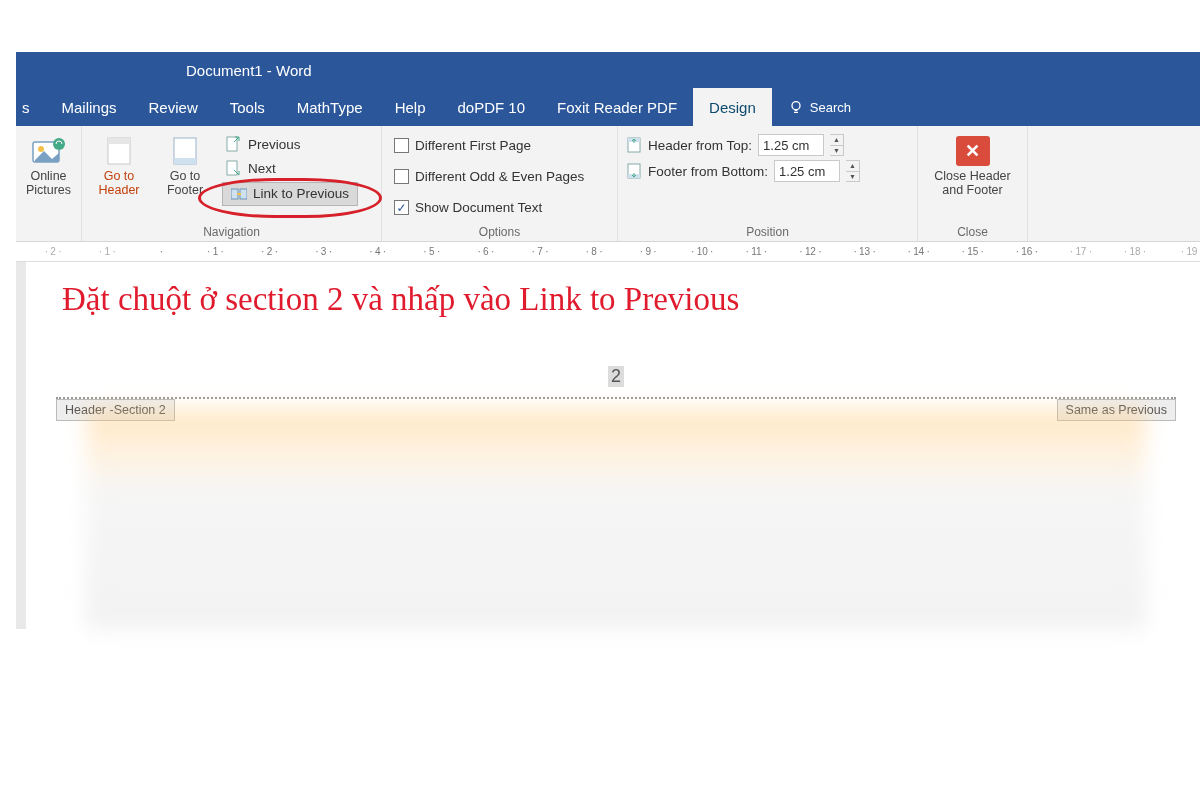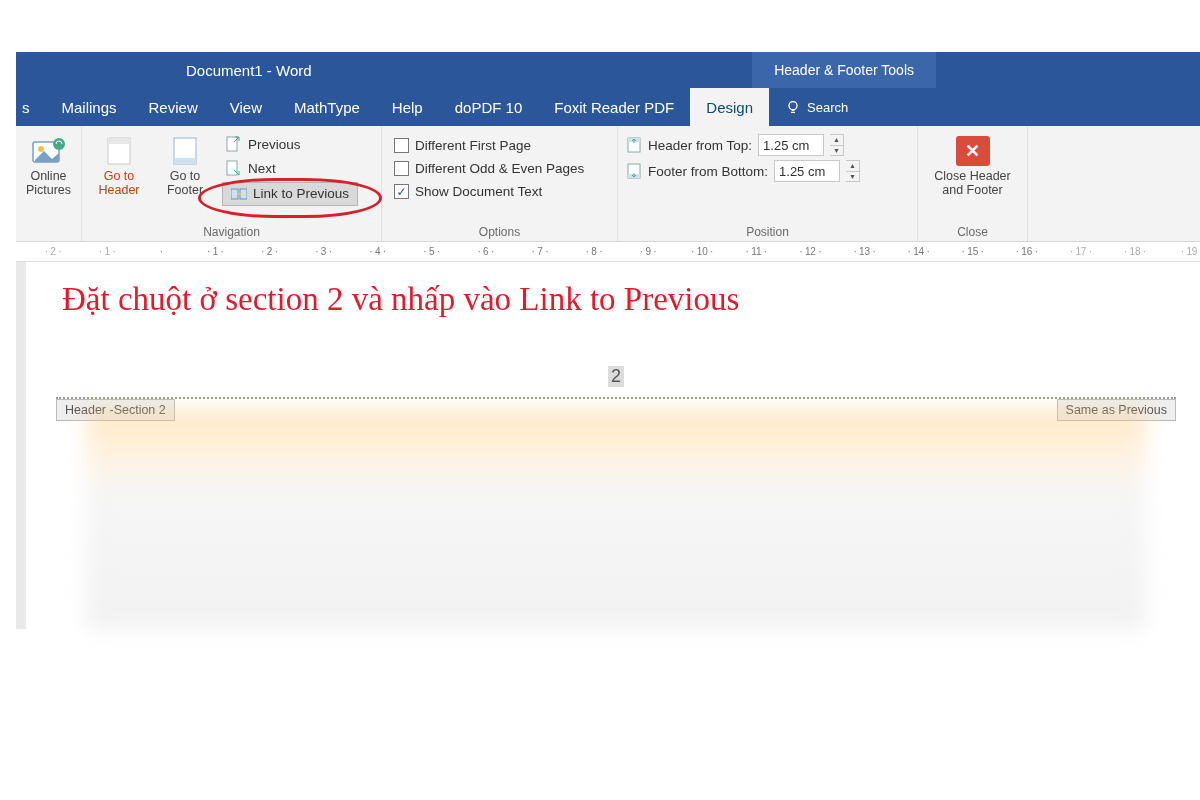--- a/index.html
+++ b/index.html
@@ -71,29 +71,28 @@
   
   svg { display: block; }
 </style>
 </head>
 <body>
 
 <div class="stage">
 
   <div class="titlebar">
     <div class="doc-title">Document1  -  Word</div>
-    <div class="tools-tab">Header &amp; Footer Tools</div>
     <div class="gap-right"></div>
   </div>
 
   <div class="tabsrow">
     <div class="tab" style="padding-left:6px">s</div>
     <div class="tab">Mailings</div>
     <div class="tab">Review</div>
-    <div class="tab">View</div>
+    <div class="tab">Tools</div>
     <div class="tab">MathType</div>
     <div class="tab">Help</div>
     <div class="tab">doPDF 10</div>
     <div class="tab">Foxit Reader PDF</div>
     <div class="tab active">Design</div>
     <div class="search">
       <span class="bulb-icon">
         <svg viewBox="0 0 24 24" fill="none" stroke="#fff" stroke-width="2">
             <circle cx="12" cy="10" r="6"></circle>
             <path d="M9 20h6M10 17h4"></path>
@@ -176,21 +175,21 @@
           </div>
         </div>
       </div>
       <div class="group-label">Navigation</div>
 
       <div class="red-circle" style="left:116px; top:52px; width:184px; height:40px;"></div>
     </div>
 
     <div class="group" style="width:236px;">
       <div class="group-body">
-        <div class="stack" style="gap:4px; padding-top:4px;">
+        <div class="stack" style="gap:12px; padding-top:4px;">
           <div class="row-item">
             <span class="chk"></span>
             <span>Different First Page</span>
           </div>
           <div class="row-item">
             <span class="chk"></span>
             <span>Different Odd &amp; Even Pages</span>
           </div>
           <div class="row-item">
             <span class="chk">✓</span>

